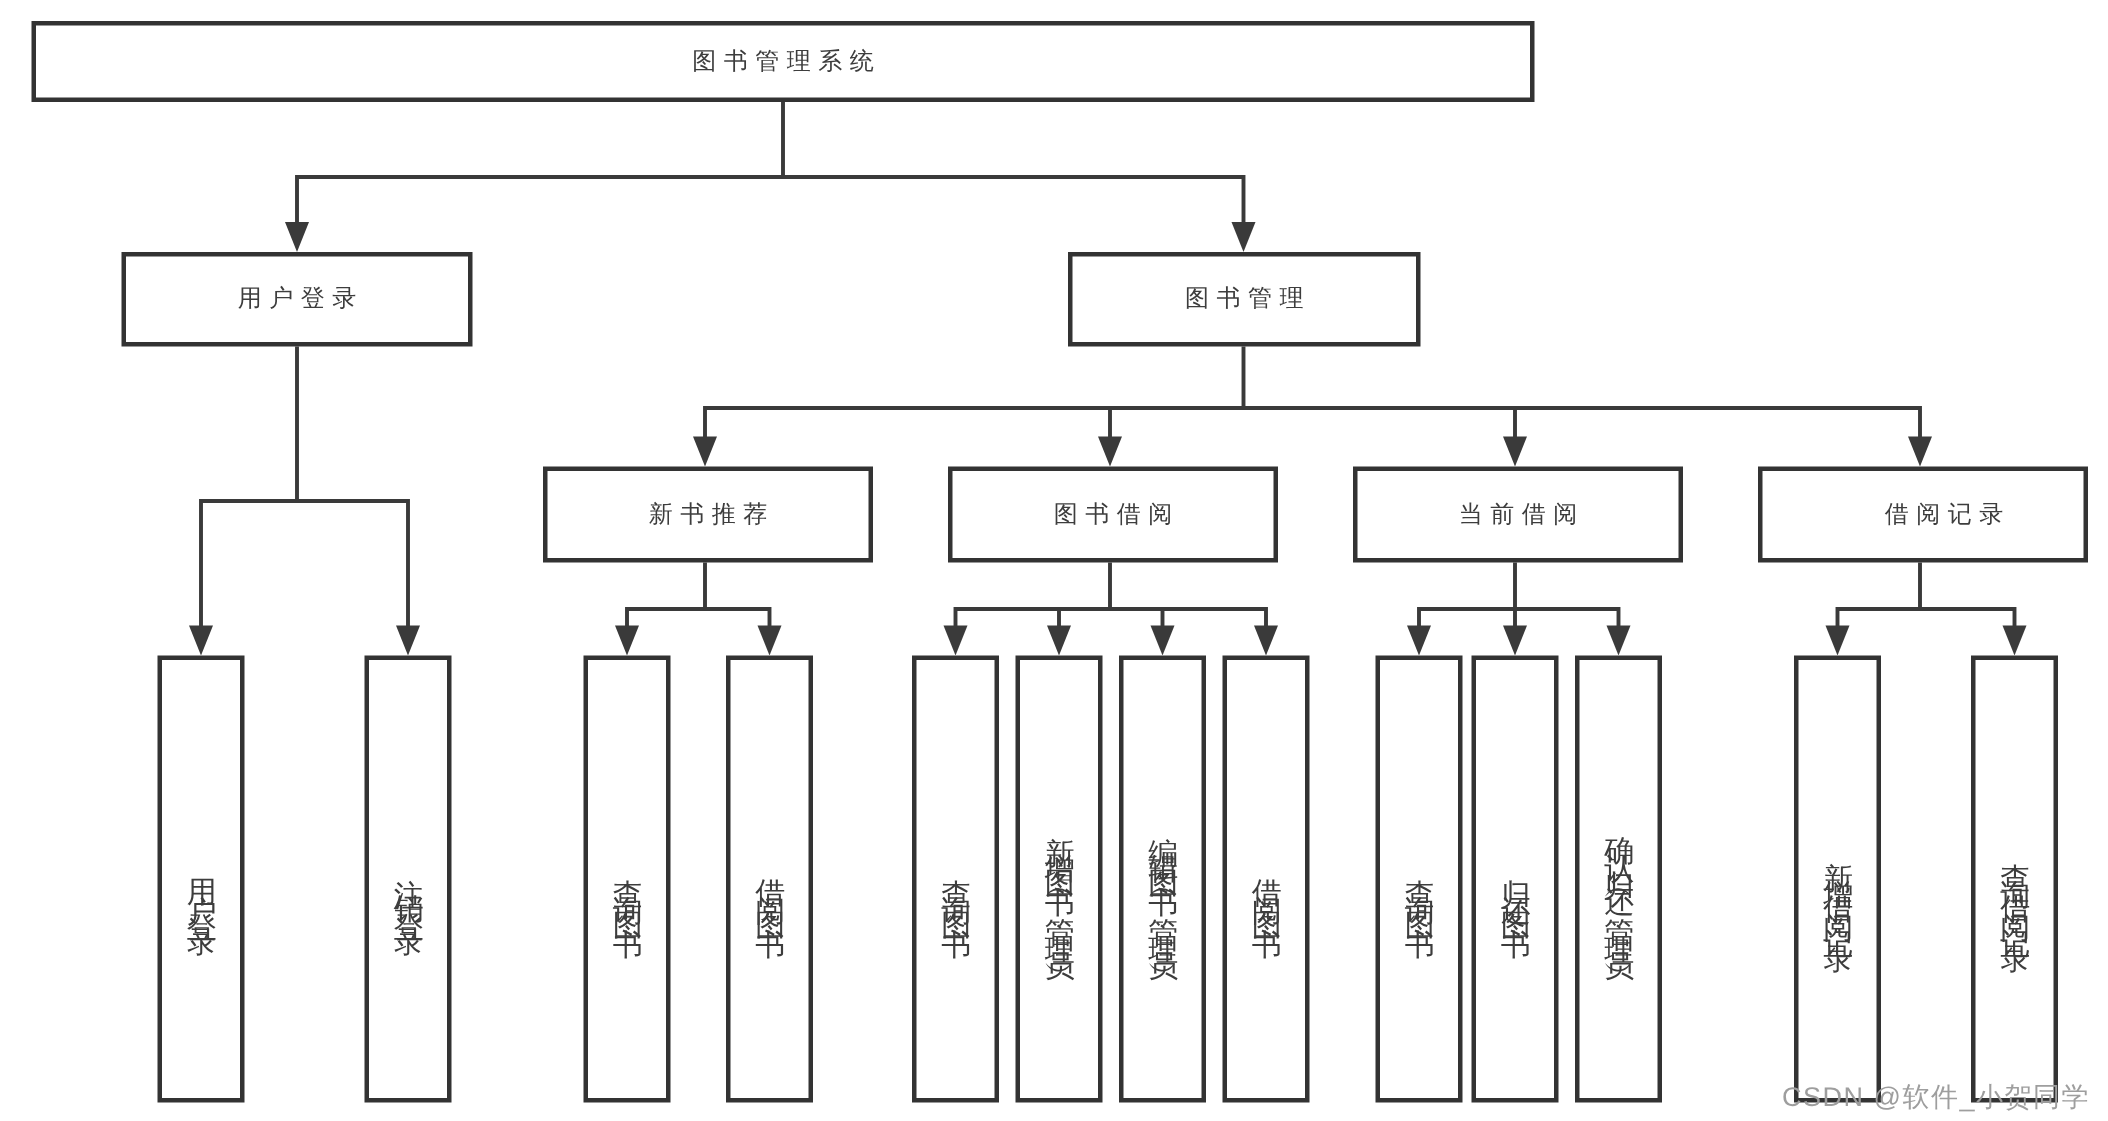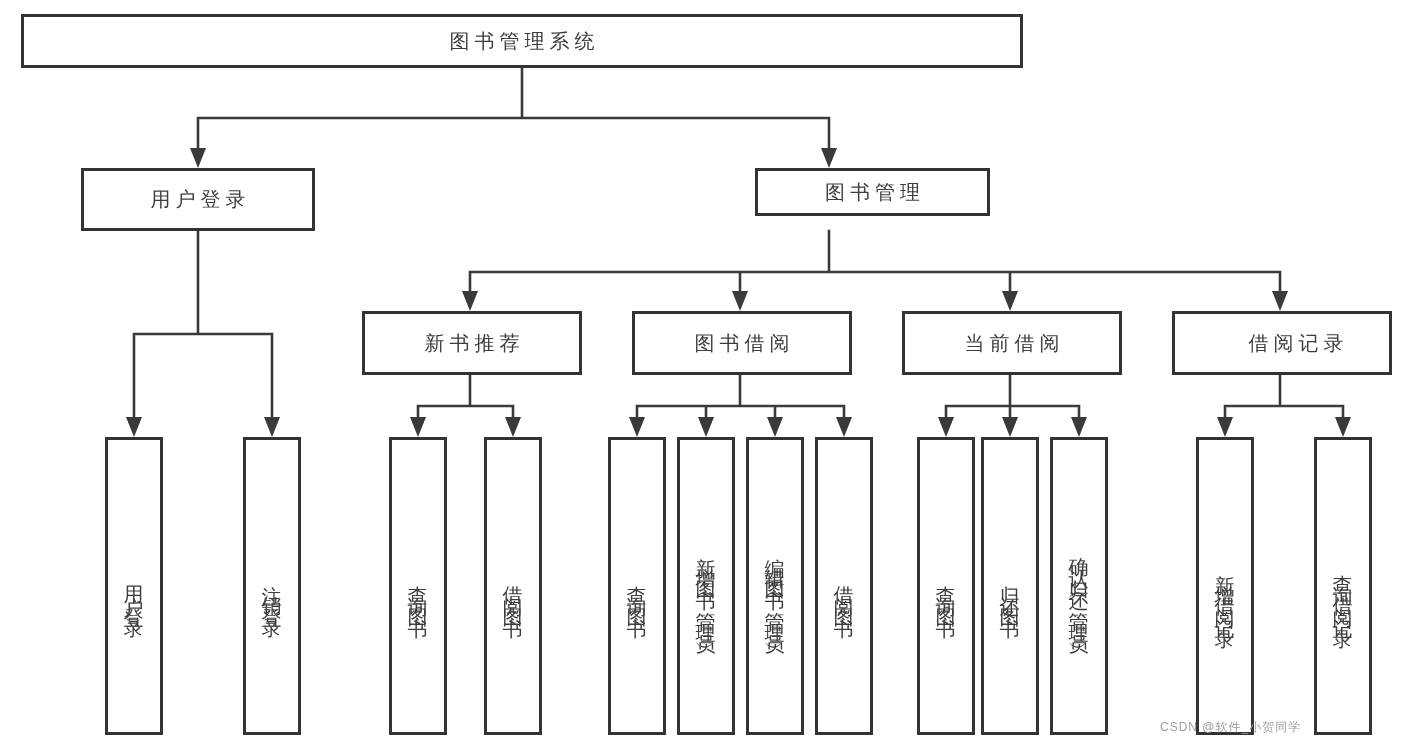--- a/index.html
+++ b/index.html
@@ -4,51 +4,51 @@
 <style>
   html,body{margin:0;padding:0;background:#ffffff;}
   #canvas{
     position:relative;width:1405px;height:747px;background:#ffffff;overflow:hidden;
     font-family:"Liberation Sans","DejaVu Sans",sans-serif;
   }
   #wires{position:absolute;left:0;top:0;z-index:0;}
   .node{
     position:absolute;box-sizing:border-box;background:#ffffff;border:3px solid #333333;
     display:flex;align-items:center;justify-content:center;z-index:1;
-    color:#3d3d3d;font-size:20px;
+    color:#3d3d3d;font-size:16px;
   }
   .node.h span{letter-spacing:5px;margin-right:-5px;white-space:nowrap;}
   .leaf{
     position:absolute;box-sizing:border-box;background:#ffffff;border:3px solid #333333;
     display:flex;align-items:center;justify-content:center;z-index:1;
     color:#3d3d3d;font-size:20px;
     top:437px;width:58px;height:298px;
   }
   .leaf span{
     writing-mode:vertical-rl;letter-spacing:11px;margin-bottom:-11px;
     white-space:nowrap;line-height:1;
   }
   
   .n-root{left:21px;top:14px;width:1002px;height:54px;}
   .n-user-login{left:81px;top:168px;width:234px;height:63px;}
-  .n-book-mgmt{left:712px;top:168px;width:235px;height:48px;margin-left:43px;}
+  .n-book-mgmt{left:712px;top:168px;width:235px;height:63px;}
   .n-l3{top:311px;width:220px;height:64px;}
   .n-new-book{left:362px;}
   .n-book-borrow{left:632px;}
   .n-current-borrow{left:902px;}
   .n-borrow-records{left:1172px;padding-left:28px;}
   
   .lf-1{left:105px;}  .lf-2{left:243px;}
   .lf-3{left:389px;}  .lf-4{left:484px;}
   .lf-5{left:608px;}  .lf-6{left:677px;} .lf-7{left:746px;} .lf-8{left:815px;}
   .lf-9{left:917px;}  .lf-10{left:981px;} .lf-11{left:1050px;}
   .lf-12{left:1196px;} .lf-13{left:1314px;}
   .watermark{
-    position:absolute;left:1160px;top:719px;z-index:2;
-    font-size:12px;color:#9e9e9e;letter-spacing:1px;white-space:nowrap;
+    position:absolute;left:1188px;top:719px;z-index:2;
+    font-size:18px;color:#9e9e9e;letter-spacing:1px;white-space:nowrap;
   }
 </style>
 </head>
 <body>
 
 <div id="canvas">
 
   <svg id="wires" width="1405" height="747" viewBox="0 0 1405 747">
     <path fill="none" stroke="#3a3a3a" stroke-width="2.6" stroke-linecap="square" d="
       M522 68 V118  M198 118 H829  M198 118 V150  M829 118 V150

